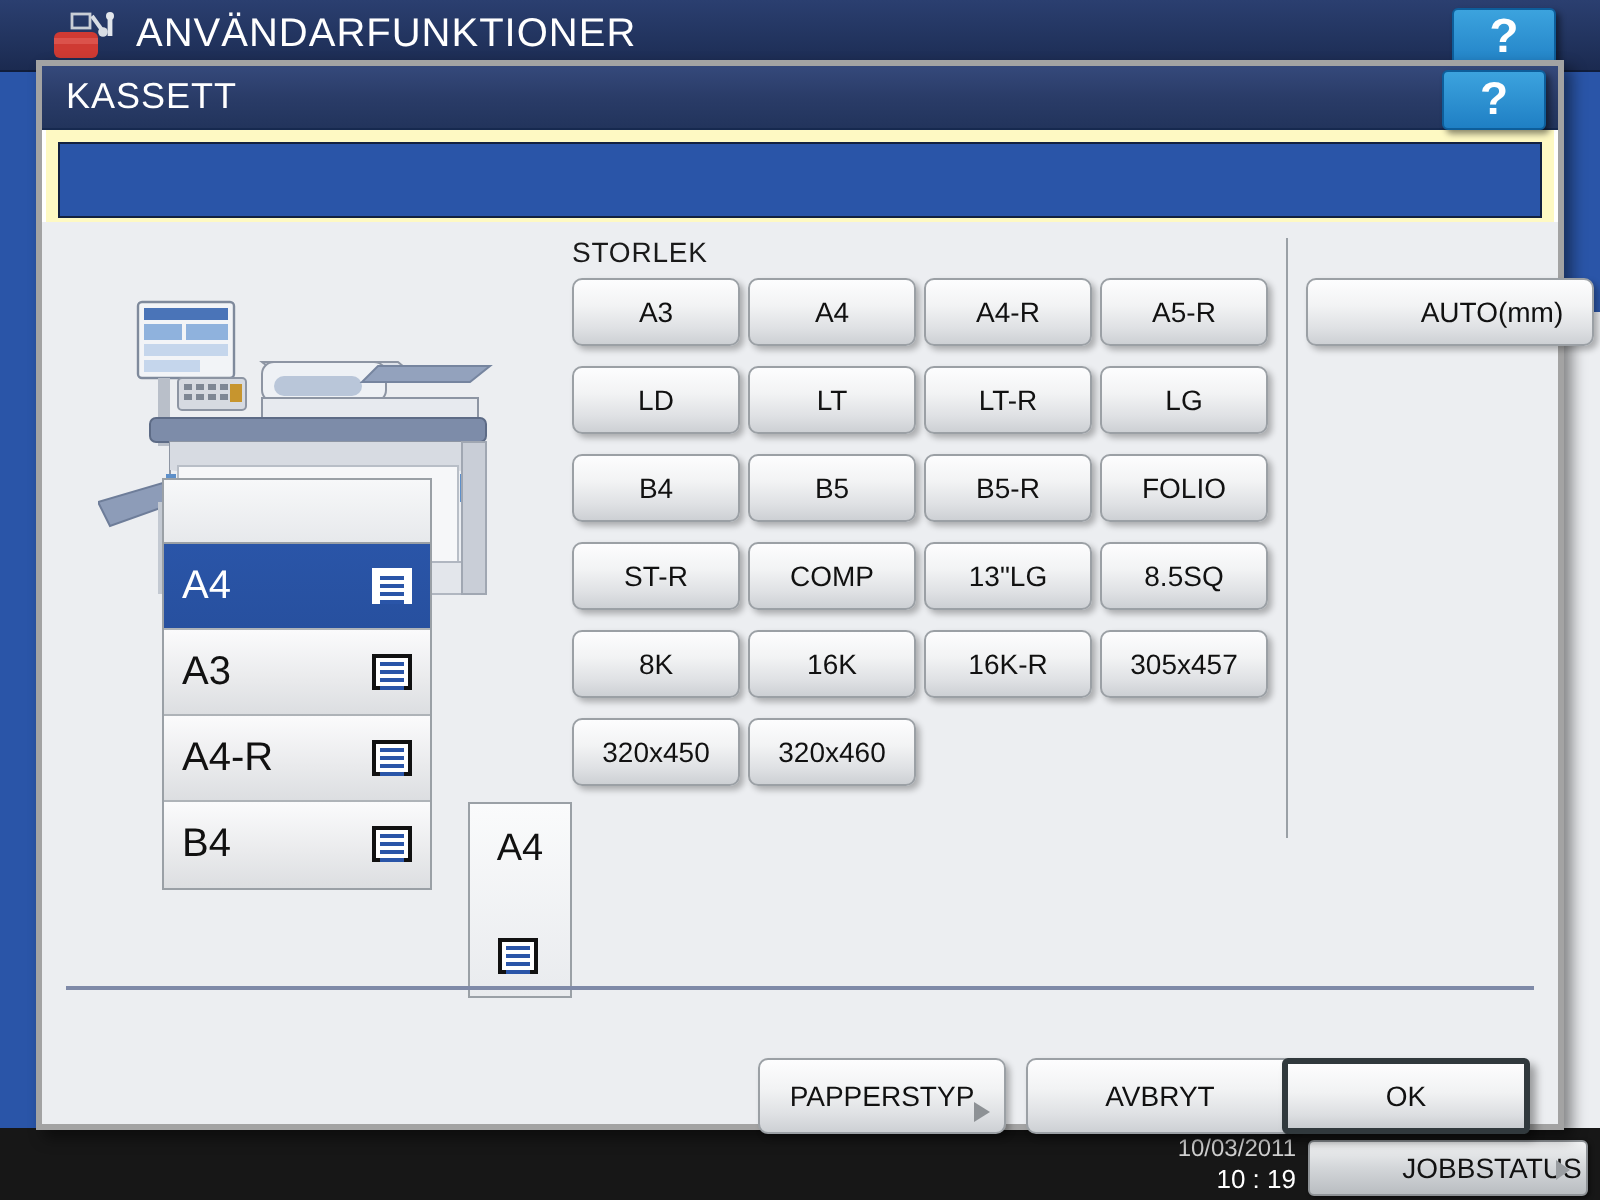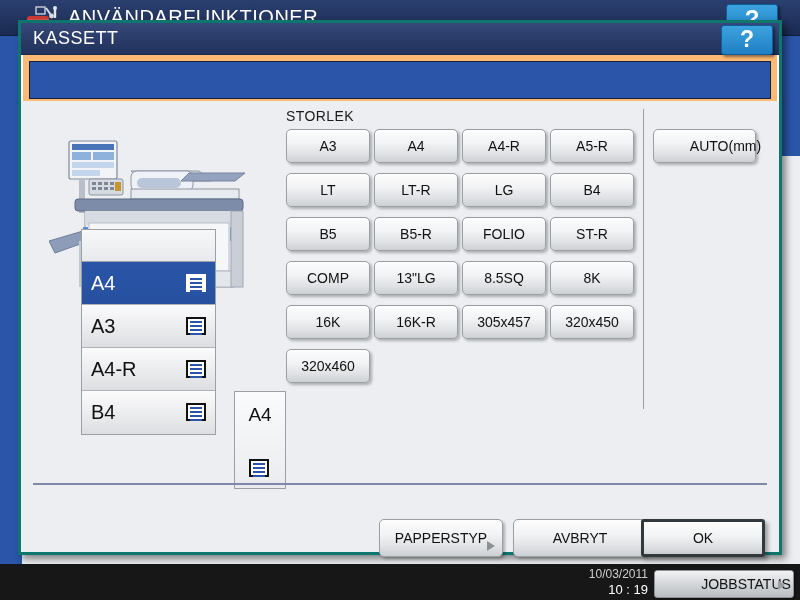--- a/index.html
+++ b/index.html
@@ -60,23 +60,23 @@
   }
   #jobstatus-arrow {
     position:absolute; right:8px; top:9px;
     width:0; height:0;
     border-left:7px solid #9a9ea2;
     border-top:5px solid transparent; border-bottom:5px solid transparent;
   }
 
   
   #dialog {
-    position:absolute; left:18px; top:20px; width:764px; height:535px;
-    border:3px solid #0f766e;
-    background:#fdba74;
+    position:absolute; left:18px; top:30px; width:764px; height:535px;
+    border:3px solid #a3a3a3;
+    background:#fef9c3;
     box-shadow:4px 4px 7px rgba(0,0,0,.45);
   }
   #dialog-inner { position:absolute; inset:0; border:2px solid #ffffff; }
   #dialog-titlebar {
     position:absolute; left:0; top:0; right:0; height:32px;
     background:linear-gradient(180deg,#35497b 0%,#2a3c68 50%,#22345c 100%);
     border-bottom:1px solid #16294f;
   }
   #dialog-title {
     position:absolute; left:12px; top:5px;
@@ -178,21 +178,21 @@
     position:relative;
     background:linear-gradient(180deg,#fdfdfe 0%,#f2f3f4 40%,#dfe1e4 75%,#cdd0d4 100%);
     border:1px solid #9ba0a5;
     border-radius:5px;
     font-size:14px; color:#111;
     text-align:center;
     box-shadow:2px 2px 3px rgba(0,0,0,.28);
     display:flex; align-items:center; justify-content:center;
   }
   .size-btn { height:34px; }
-  .auto-btn { width:103px; height:34px; font-size:14px;padding-left:42px; }
+  .auto-btn { width:144px; height:34px; font-size:14px;padding-left:42px; }
 
   
   #footer-divider {
     position:absolute; left:12px; right:12px; top:382px;
     height:2px; background:#7f8aa8;
   }
   #footer-buttons {
     position:absolute; left:0; right:0; top:418px; height:44px;
   }
   #papertype-btn {
@@ -354,20 +354,21 @@
           <i></i>
         </span>
     </div>
 
     <div id="size-section-label">STORLEK</div>
     <div id="size-grid">
       <div class="btn size-btn">A3</div>
       <div class="btn size-btn">A4</div>
       <div class="btn size-btn">A4-R</div>
       <div class="btn size-btn">A5-R</div>
+      <div class="btn size-btn">LD</div>
       <div class="btn size-btn">LT</div>
       <div class="btn size-btn">LT-R</div>
       <div class="btn size-btn">LG</div>
       <div class="btn size-btn">B4</div>
       <div class="btn size-btn">B5</div>
       <div class="btn size-btn">B5-R</div>
       <div class="btn size-btn">FOLIO</div>
       <div class="btn size-btn">ST-R</div>
       <div class="btn size-btn">COMP</div>
       <div class="btn size-btn">13"LG</div>

